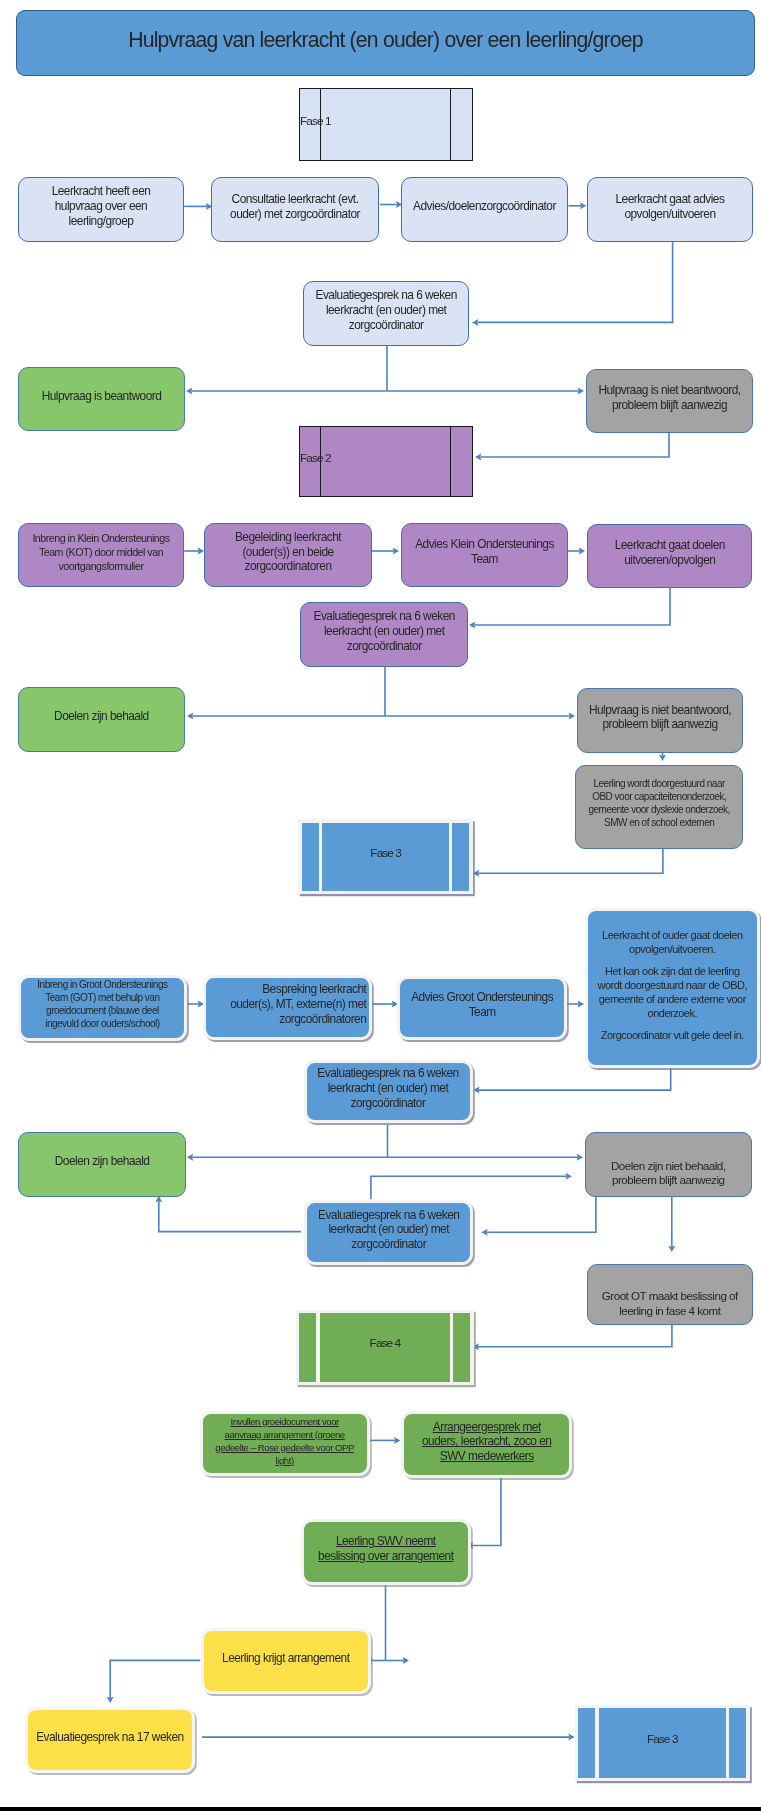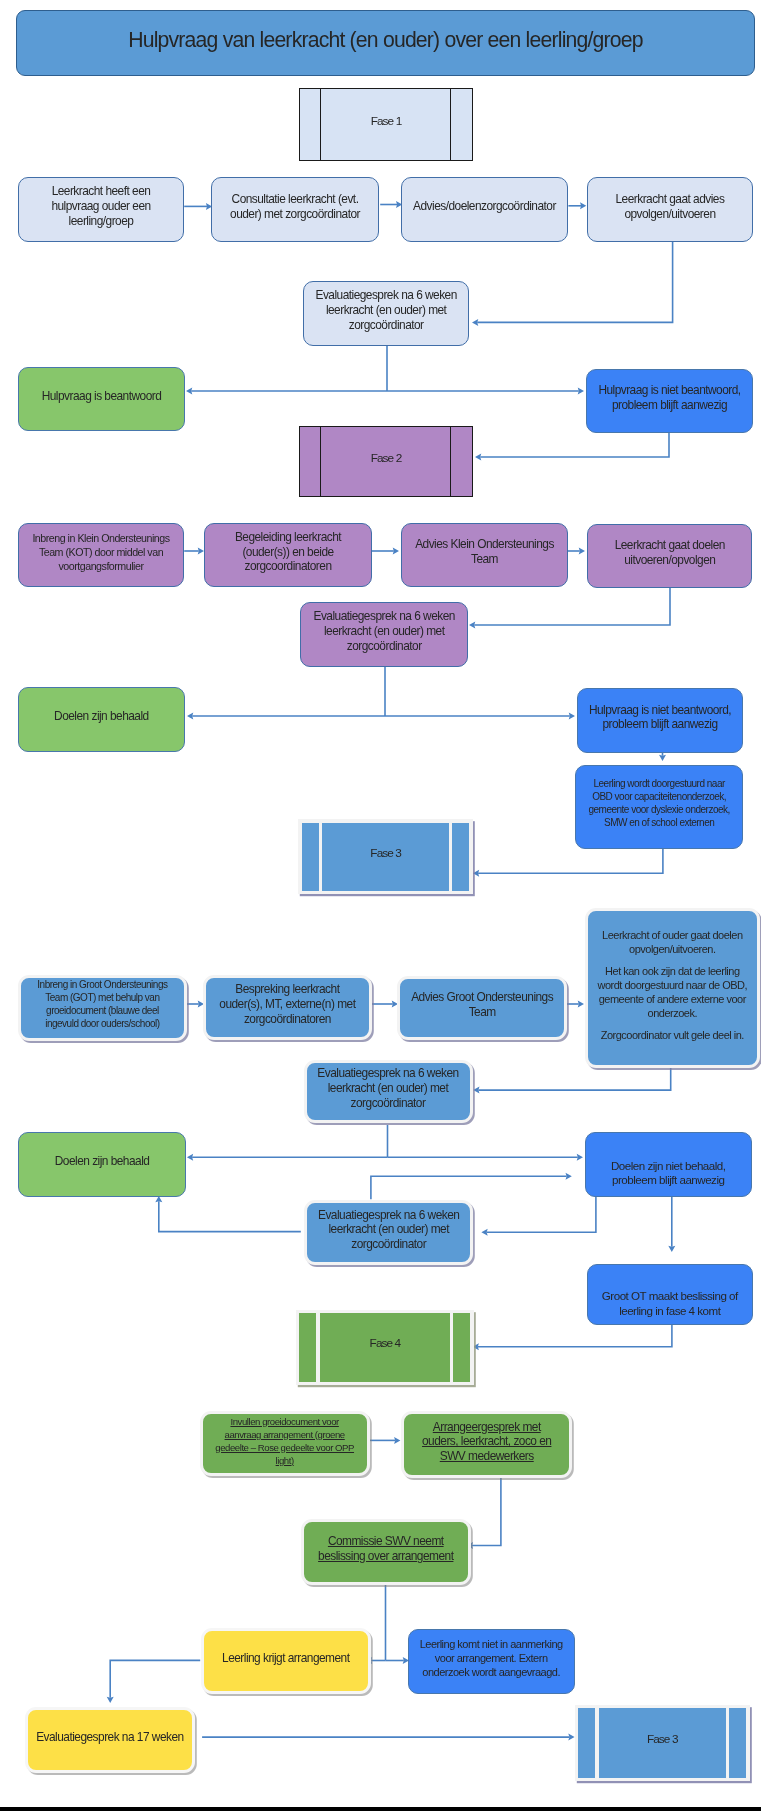--- a/index.html
+++ b/index.html
@@ -21,34 +21,34 @@
   
   .s-title{background:#5B9BD5;border:1px solid #2E5E8E;border-radius:9px;
            font-size:21.2px;letter-spacing:-0.8px;line-height:1.2;}
   .fs10 .txt{font-size:10px;letter-spacing:-0.5px;line-height:12.8px;}
   .fs96 .txt{font-size:9.6px;letter-spacing:-0.45px;line-height:13.1px;}
   .fs107 .txt{font-size:10.7px;letter-spacing:-0.5px;line-height:14.2px;}
   .fs11 .txt{font-size:11px;letter-spacing:-0.5px;line-height:14.1px;}
   .fs116 .txt{font-size:11.6px;letter-spacing:-0.5px;line-height:14.5px;margin-top:24px;}
   .s-lightblue{background:#DAE3F3;border:1.2px solid #416EA8;border-radius:10px;}
   .s-green{background:#87C66B;border:1.1px solid #4877AC;border-radius:10px;}
-  .s-red{background:#3b82f6;border:1.1px solid #4877AC;border-radius:10px;justify-content:center;}
+  .s-red{background:#a3a3a3;border:1.1px solid #4877AC;border-radius:10px;justify-content:center;}
   .s-purple{background:#B087C5;border:1.1px solid #416EA8;border-radius:10px;}
   .s-blue3{background:#5B9BD5;border:3px solid #F3F3F3;border-radius:11px;
            box-shadow:1.8px 2px 0 rgba(126,126,162,.75);}
   .s-green4{background:#70AD55;border:3px solid #F3F3F3;border-radius:11px;
            box-shadow:1.8px 2px 0 rgba(130,130,130,.55);text-decoration:underline;}
   .s-orange{background:#fde047;border:3px solid #F6F6F6;border-radius:11px;
            box-shadow:1.8px 2px 0 rgba(130,130,130,.55);}
   
   .proc{position:absolute;box-sizing:border-box;}
   .proc .pbar{position:absolute;top:0;bottom:0;width:0;border-left:1.4px solid #1a1a1a;}
   .proc .plabel{position:absolute;left:0;right:0;top:50%;
                 transform:translateY(-50%) translateY(-4.3px);
-                text-align:center;font-size:11.8px;letter-spacing:-0.9px;line-height:12px;}
+                text-align:left;font-size:11.8px;letter-spacing:-0.9px;line-height:12px;}
   .procmod{position:absolute;box-sizing:border-box;background:#F3F3F3;}
   .procmod.pm-blue{box-shadow:1.8px 2.2px 0 rgba(126,126,168,.85);}
   .procmod.pm-green{box-shadow:1.8px 2.2px 0 rgba(150,157,132,.85);}
   .procmod .seg{position:absolute;top:3.4px;bottom:3.2px;}
   .procmod .plabel{position:absolute;left:0;right:0;top:50%;
                 transform:translateY(-50%) translateY(-4.3px);
                 text-align:center;font-size:11.8px;letter-spacing:-0.9px;line-height:12px;z-index:3;}
 </style>
 </head>
 <body>
@@ -152,21 +152,21 @@
     </div>
     <div class="procmod pm-blue" style="left: 574.5px; top: 1701px; width: 175.5px; height: 75.8px;">
       <div class="seg" style="left: 3.6px; width: 16.8px; background: rgb(91, 155, 213);"></div>
       <div class="seg" style="left: 24px; width: 127.2px; background: rgb(91, 155, 213);"></div>
       <div class="seg" style="left: 154.8px; width: 16.8px; background: rgb(91, 155, 213);"></div>
       <div class="plabel">Fase 3</div>
     </div>
     <div class="node s-lightblue" style="left: 18px; top: 173px; width: 166px; height: 65px;">
       <span class="txt">
         <div class="ln">Leerkracht heeft een</div>
-        <div class="ln">hulpvraag ouder een</div>
+        <div class="ln">hulpvraag over een</div>
         <div class="ln">leerling/groep</div>
       </span>
     </div>
     <div class="node s-lightblue" style="left: 211px; top: 173px; width: 168px; height: 65px;">
       <span class="txt">
         <div class="ln">Consultatie leerkracht (evt.</div>
         <div class="ln">ouder) met zorgcoördinator</div>
       </span>
     </div>
     <div class="node s-lightblue" style="left: 401px; top: 173px; width: 167px; height: 65px;">
@@ -245,21 +245,21 @@
       </span>
     </div>
     <div class="node s-blue3 fs10" style="left: 17.5px; top: 970.7px; width: 169.8px; height: 66.2px;">
       <span class="txt">
         <div class="ln">Inbreng in Groot Ondersteunings</div>
         <div class="ln">Team (GOT) met behulp van</div>
         <div class="ln">groeidocument (blauwe deel</div>
         <div class="ln">ingevuld door ouders/school)</div>
       </span>
     </div>
-    <div class="node s-blue3" style="left: 202.5px; top: 970.7px; width: 169.8px; height: 65px;">
+    <div class="node s-blue3" style="left: 202.5px; top: 970.7px; width: 169.8px; height: 65px; text-align: right;">
       <span class="txt">
         <div class="ln">Bespreking leerkracht</div>
         <div class="ln">ouder(s), MT, externe(n) met</div>
         <div class="ln">zorgcoördinatoren</div>
       </span>
     </div>
     <div class="node s-blue3" style="left: 397px; top: 971.5px; width: 170.3px; height: 64.9px;">
       <span class="txt">
         <div class="ln">Advies Groot Ondersteunings</div>
         <div class="ln">Team</div>
@@ -317,30 +317,23 @@
     </div>
     <div class="node s-green4" style="left: 401.2px; top: 1407px; width: 171.1px; height: 67.4px;">
       <span class="txt">
         <div class="ln">Arrangeergesprek met</div>
         <div class="ln">ouders, leerkracht, zoco en</div>
         <div class="ln">SWV medewerkers</div>
       </span>
     </div>
     <div class="node s-green4" style="left: 300.5px; top: 1515px; width: 170.5px; height: 66.2px;">
       <span class="txt">
-        <div class="ln">Commissie SWV neemt</div>
+        <div class="ln">Leerling SWV neemt</div>
         <div class="ln">beslissing over arrangement</div>
       </span>
     </div>
     <div class="node s-orange" style="left: 200.5px; top: 1623.7px; width: 170.5px; height: 66.7px;">
       <span class="txt">Leerling krijgt arrangement</span>
-    </div>
-    <div class="node s-red fs11" style="left: 407.5px; top: 1625px; width: 167.3px; height: 64.9px;">
-      <span class="txt">
-        <div class="ln">Leerling komt niet in aanmerking</div>
-        <div class="ln">voor arrangement. Extern</div>
-        <div class="ln">onderzoek wordt aangevraagd.</div>
-      </span>
     </div>
     <div class="node s-orange" style="left: 24.5px; top: 1702.5px; width: 170.8px; height: 66.9px;">
       <span class="txt">Evaluatiegesprek na 17 weken</span>
     </div>
   </div>
 
 </body></html>

